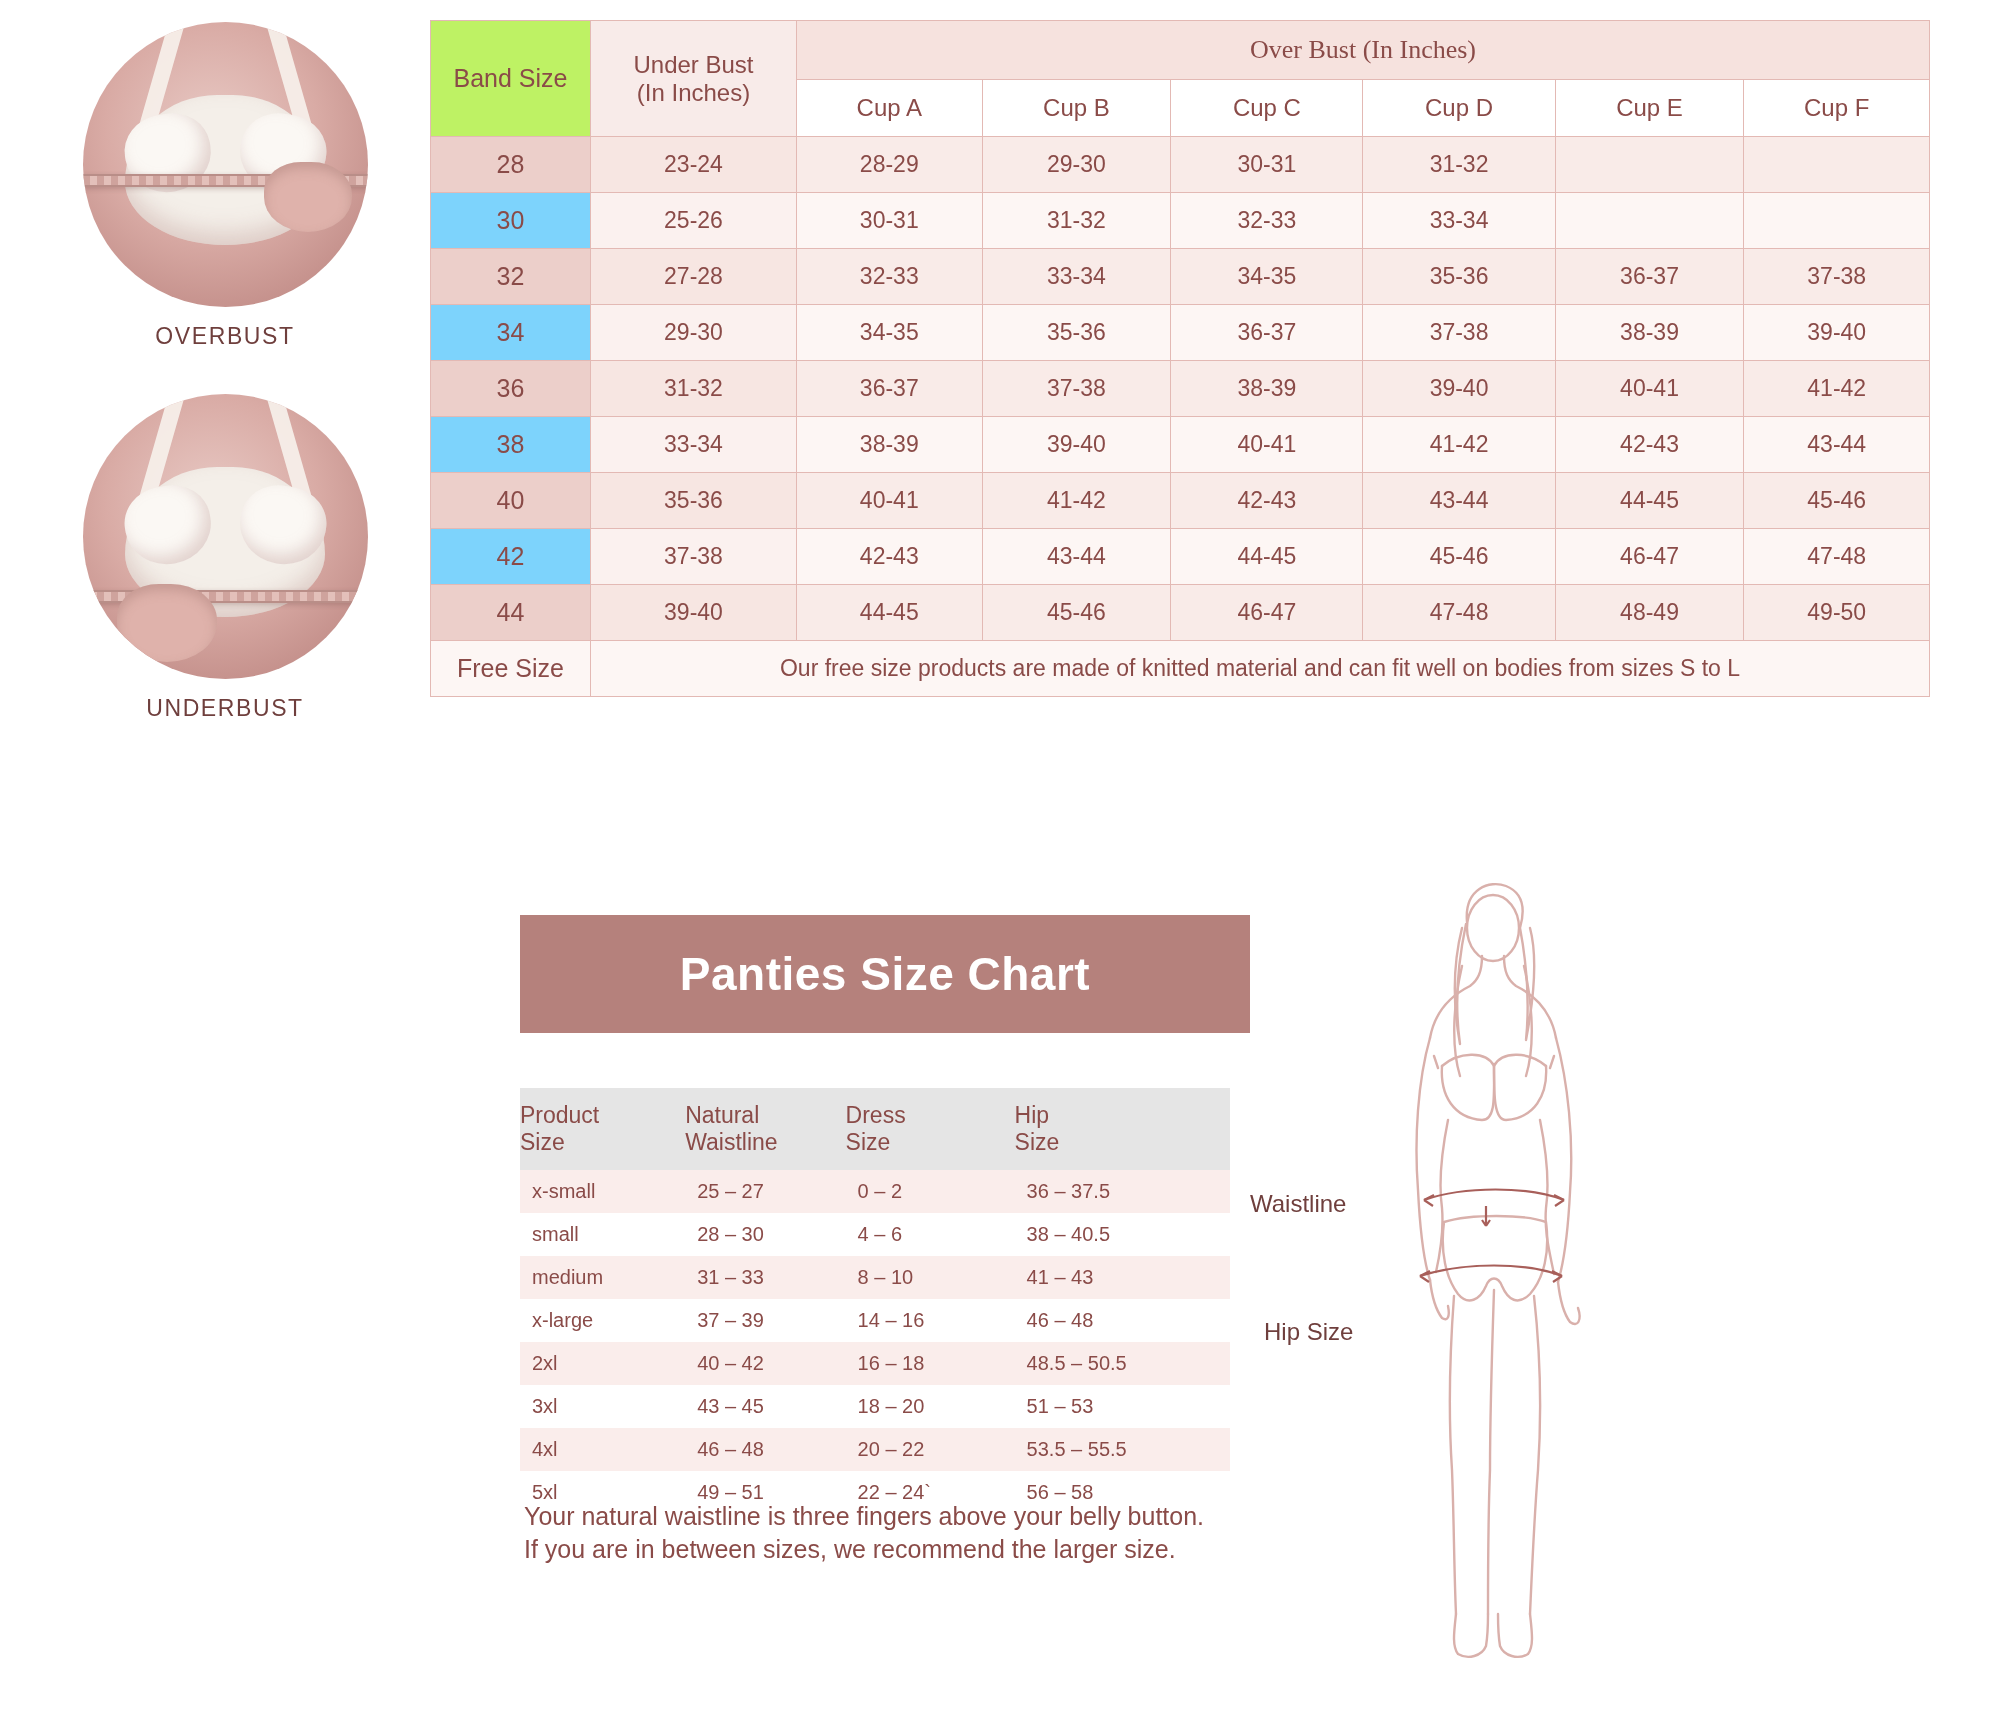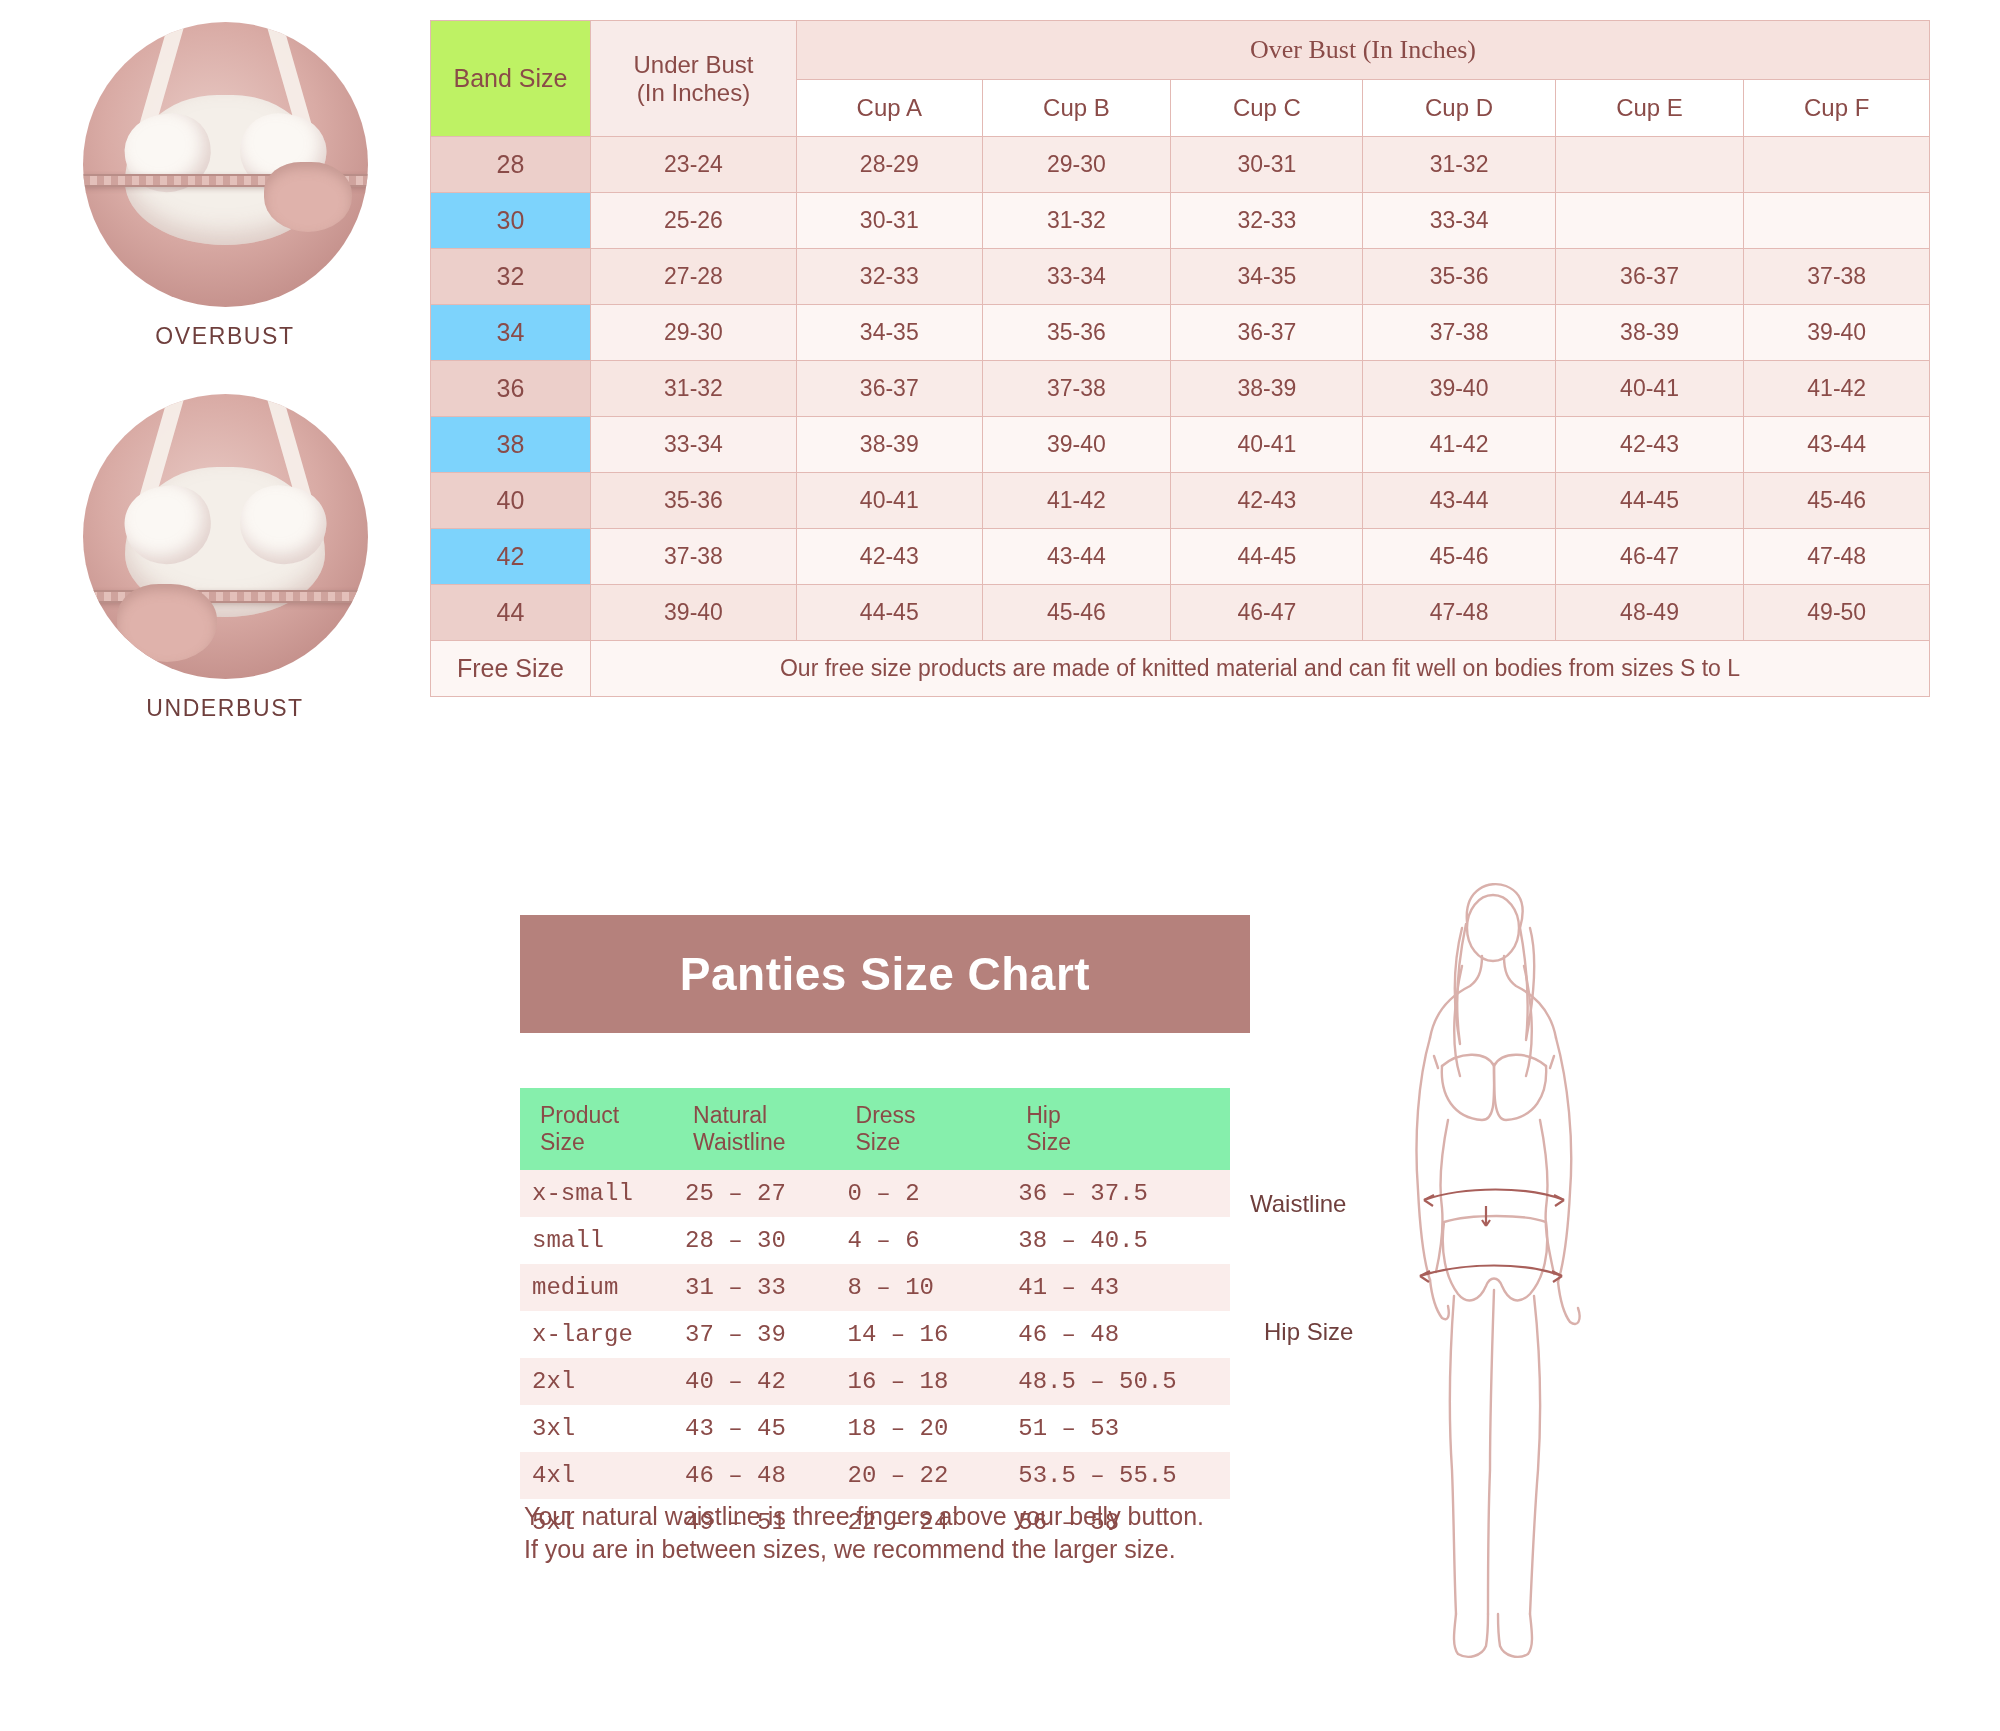--- a/index.html
+++ b/index.html
@@ -105,26 +105,26 @@
     display: flex; align-items: center; justify-content: center;
   }
   .panties-banner span {
     color: #ffffff; font-size: 46px; font-weight: bold; letter-spacing: .5px;
   }
   table.panties {
     position: absolute; left: 512px; top: 188px; width: 710px;
     border-collapse: collapse; font-size: 24px; color: #8a4b48;
   }
   table.panties th {
-    background: #86efac; text-align: left; font-weight: normal;
-    padding: 14px 20px; vertical-align: top; line-height: 1.18;
+    background: #e5e5e5; text-align: left; font-weight: normal;
+    padding: 14px 0; vertical-align: top; line-height: 1.18;
     font-size: 23px;
   }
   table.panties td {
-    padding: 10px 12px; text-align: left; font-size: 24px; font-family: Liberation Mono, monospace;
+    padding: 10px 12px; text-align: left; font-size: 20px;
   }
   table.panties tbody tr:nth-child(odd) td { background: #faedeb; }
   table.panties tbody tr:nth-child(even) td { background: #ffffff; }
   .panties-note {
     position: absolute; left: 516px; top: 600px; width: 690px;
     font-size: 25px; line-height: 1.32; color: #8a4b48;
   }
 
   
   .figure-wrap { position: absolute; left: 1230px; top: -30px; width: 520px; height: 830px; }

